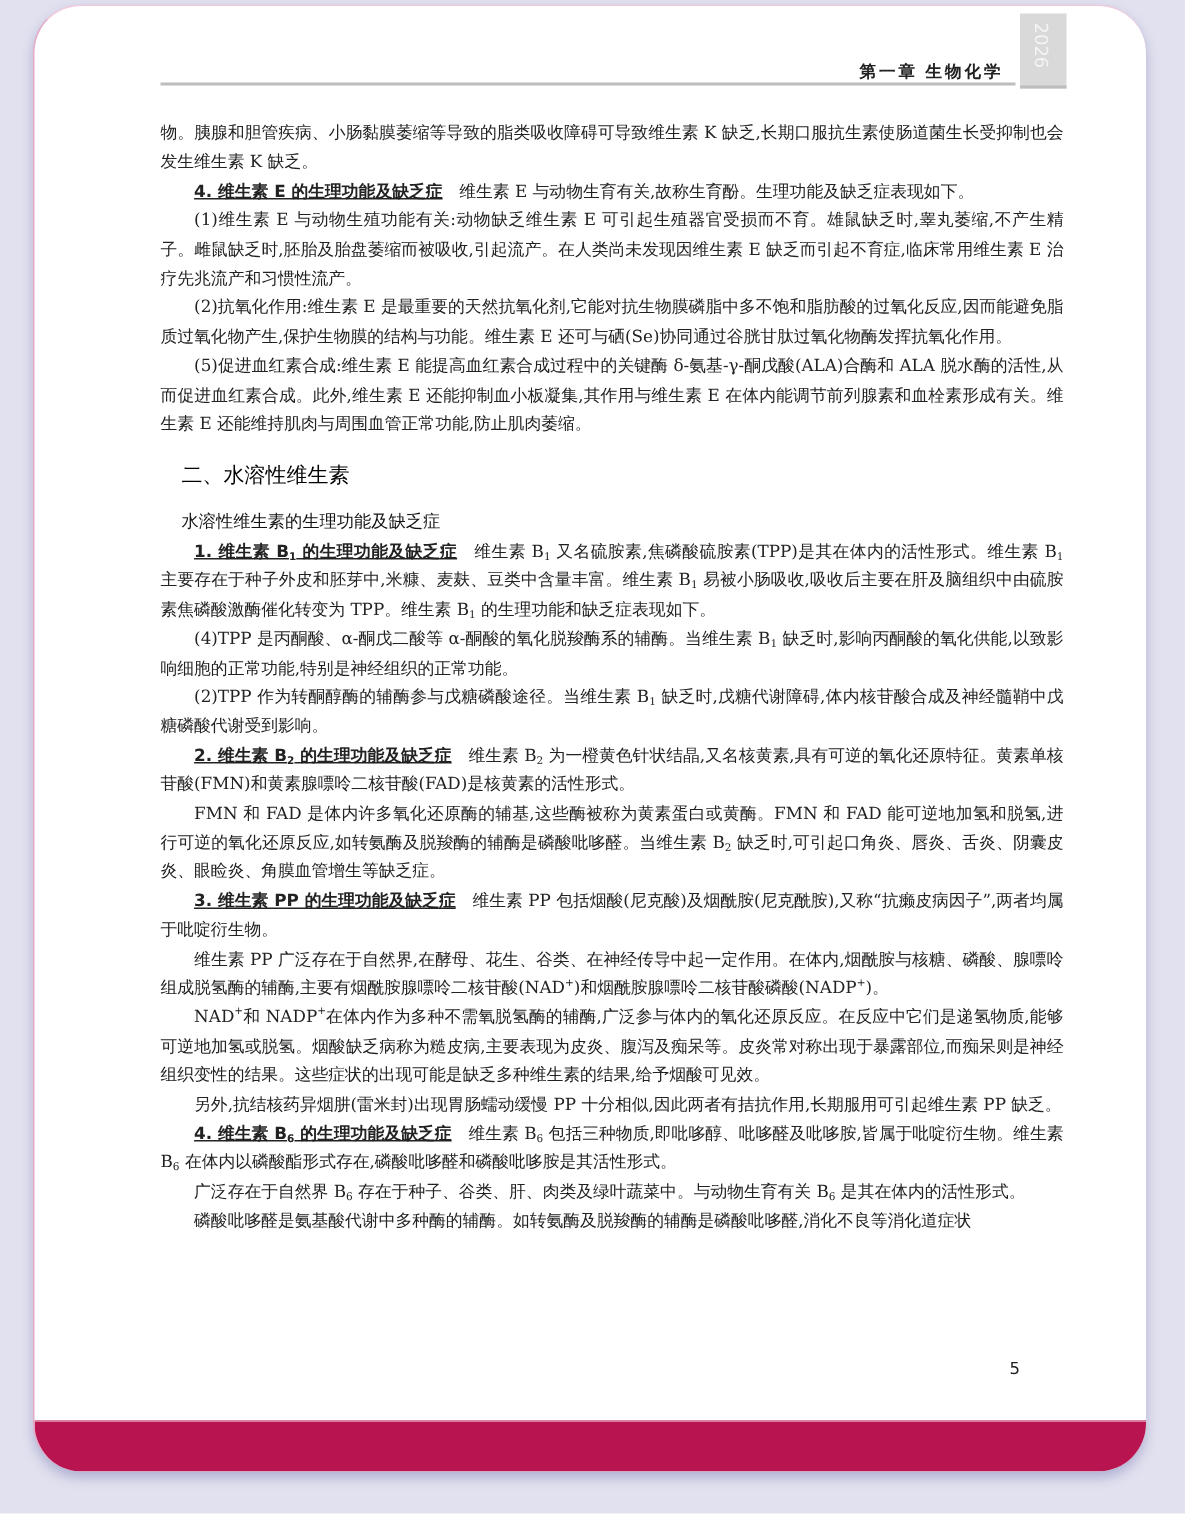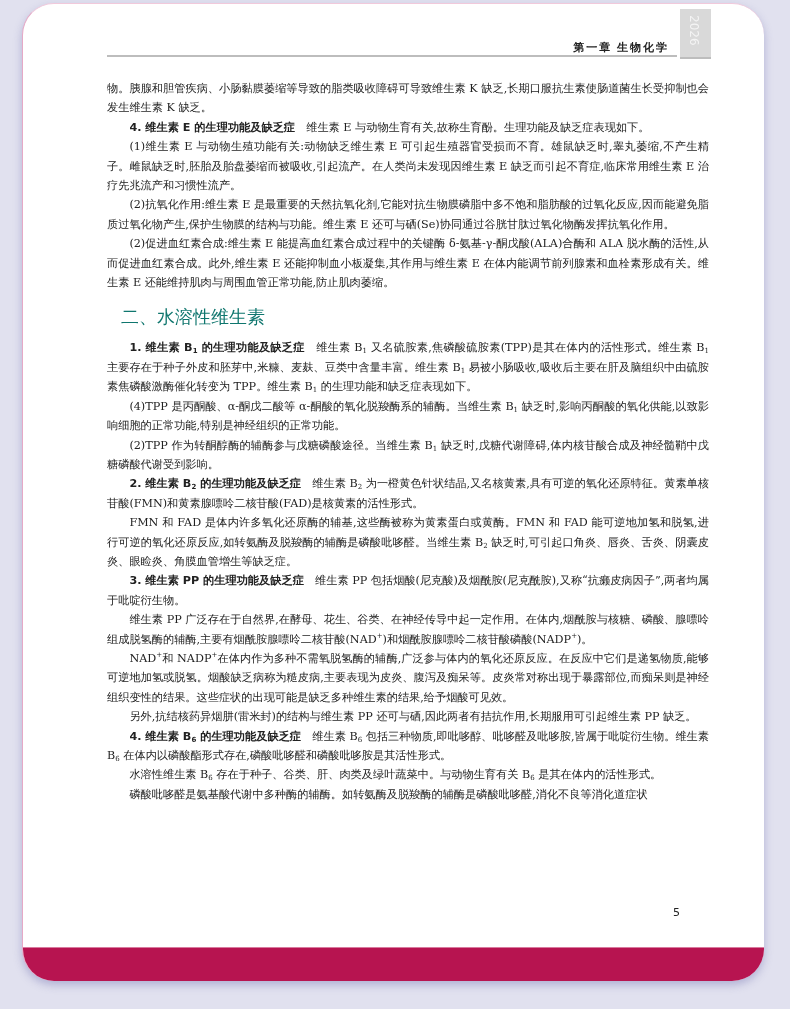--- a/index.html
+++ b/index.html
@@ -10,41 +10,41 @@
   .page {
     position:absolute; left:22px; top:3px; width:741px; height:977px;
     background:#ffffff; border-radius:32px; overflow:hidden;
     box-shadow: 0 4px 8px rgba(120,120,180,0.45);
     border-left:1px solid #e6a9c6; border-top:1px solid #f1c9db;
   }
   .header-rule {
     position:absolute; left:84px; top:51px; width:570px; height:2px; background:#bdbdbd;
   }
   .chapter-title {
-    position:absolute; right:95px; top:36px; font-family:Liberation Serif, serif;
+    position:absolute; right:95px; top:36px; font-family:Liberation Sans, sans-serif;
     font-size:11px; font-weight:bold; letter-spacing:2px; color:#222;
   }
   .year-tab {
     position:absolute; left:657px; top:5px; width:31px; height:48px; background:#d9d9d9;
     border-bottom:2px solid #bdbdbd;
   }
   .year-tab span {
     position:absolute; left:7px; top:6px; writing-mode:vertical-rl; transform:none;
     font-family:"DejaVu Sans", sans-serif; font-size:12px; color:#f4f4f4; letter-spacing:0px;
   }
   .content {
     position:absolute; left:84px; top:75px; width:602px;
     font-size:11.2px; line-height:19.4px; color:#222; text-align:justify;
   }
   .content p { margin:0; }
   .indent { text-indent:2em; }
-  .h-item { font-weight:bold; font-family:"DejaVu Sans", sans-serif; }
+  .h-item { font-weight:bold; font-family:"DejaVu Sans", sans-serif;text-decoration:underline; }
   .section-title {
-    font-family:"DejaVu Sans", sans-serif; font-size:18px; font-weight:normal;
-    margin:14px 0 10px 14px !important; color:#0f766e; line-height:22px;
+    font-family:"DejaVu Sans", sans-serif; font-size:14px; font-weight:normal;
+    margin:14px 0 10px 14px !important; color:#000000; line-height:22px;
   }
   .sub-title {
     font-family:"DejaVu Sans", sans-serif; font-size:11.5px; margin:0 0 0 14px !important; color:#111;
   }
   sub { font-size:7px; vertical-align:-2px; line-height:0; }
   sup { font-size:7px; line-height:0; }
   .page-number {
     position:absolute; left:650px; top:902px; font-family:"DejaVu Sans", sans-serif; font-size:11px; color:#222;
   }
   .footer-band {
@@ -61,36 +61,37 @@
   </div>
   <div class="chapter-title">第一章 生物化学</div>
   <div class="header-rule"></div>
 
   <div class="content">
     <p>物。胰腺和胆管疾病、小肠黏膜萎缩等导致的脂类吸收障碍可导致维生素 K 缺乏,长期口服抗生素使肠道菌生长受抑制也会发生维生素 K 缺乏。</p>
 
     <p class="indent"><span class="h-item">4. 维生素 E 的生理功能及缺乏症</span> <span>维生素 E 与动物生育有关,故称生育酚。生理功能及缺乏症表现如下。</span></p>
     <p class="indent">(1)维生素 E 与动物生殖功能有关:动物缺乏维生素 E 可引起生殖器官受损而不育。雄鼠缺乏时,睾丸萎缩,不产生精子。雌鼠缺乏时,胚胎及胎盘萎缩而被吸收,引起流产。在人类尚未发现因维生素 E 缺乏而引起不育症,临床常用维生素 E 治疗先兆流产和习惯性流产。</p>
     <p class="indent">(2)抗氧化作用:维生素 E 是最重要的天然抗氧化剂,它能对抗生物膜磷脂中多不饱和脂肪酸的过氧化反应,因而能避免脂质过氧化物产生,保护生物膜的结构与功能。维生素 E 还可与硒(Se)协同通过谷胱甘肽过氧化物酶发挥抗氧化作用。</p>
-    <p class="indent">(2)促进血红素合成:维生素 E 能提高血红素合成过程中的关键酶 δ-氨基-γ-酮戊酸(ALA)合酶和 ALA 脱水酶的活性,从而促进血红素合成。此外,维生素 E 还能抑制血小板凝集,其作用与维生素 E 在体内能调节前列腺素和血栓素形成有关。维生素 E 还能维持肌肉与周围血管正常功能,防止肌肉萎缩。</p>
+    <p class="indent">(5)促进血红素合成:维生素 E 能提高血红素合成过程中的关键酶 δ-氨基-γ-酮戊酸(ALA)合酶和 ALA 脱水酶的活性,从而促进血红素合成。此外,维生素 E 还能抑制血小板凝集,其作用与维生素 E 在体内能调节前列腺素和血栓素形成有关。维生素 E 还能维持肌肉与周围血管正常功能,防止肌肉萎缩。</p>
 
     <p class="section-title">二、水溶性维生素</p>
+    <p class="sub-title">水溶性维生素的生理功能及缺乏症</p>
 
     <p class="indent"><span class="h-item"><span>1. 维生素 B</span><sub>1</sub><span> 的生理功能及缺乏症</span></span> <span><span>维生素 B</span><sub>1</sub><span> 又名硫胺素,焦磷酸硫胺素(TPP)是其在体内的活性形式。维生素 B</span><sub>1</sub><span> 主要存在于种子外皮和胚芽中,米糠、麦麸、豆类中含量丰富。维生素 B</span><sub>1</sub><span> 易被小肠吸收,吸收后主要在肝及脑组织中由硫胺素焦磷酸激酶催化转变为 TPP。维生素 B</span><sub>1</sub><span> 的生理功能和缺乏症表现如下。</span></span></p>
     <p class="indent"><span>(4)TPP 是丙酮酸、α-酮戊二酸等 α-酮酸的氧化脱羧酶系的辅酶。当维生素 B</span><sub>1</sub><span> 缺乏时,影响丙酮酸的氧化供能,以致影响细胞的正常功能,特别是神经组织的正常功能。</span></p>
     <p class="indent"><span>(2)TPP 作为转酮醇酶的辅酶参与戊糖磷酸途径。当维生素 B</span><sub>1</sub><span> 缺乏时,戊糖代谢障碍,体内核苷酸合成及神经髓鞘中戊糖磷酸代谢受到影响。</span></p>
 
     <p class="indent"><span class="h-item"><span>2. 维生素 B</span><sub>2</sub><span> 的生理功能及缺乏症</span></span> <span><span>维生素 B</span><sub>2</sub><span> 为一橙黄色针状结晶,又名核黄素,具有可逆的氧化还原特征。黄素单核苷酸(FMN)和黄素腺嘌呤二核苷酸(FAD)是核黄素的活性形式。</span></span></p>
     <p class="indent"><span>FMN 和 FAD 是体内许多氧化还原酶的辅基,这些酶被称为黄素蛋白或黄酶。FMN 和 FAD 能可逆地加氢和脱氢,进行可逆的氧化还原反应,如转氨酶及脱羧酶的辅酶是磷酸吡哆醛。当维生素 B</span><sub>2</sub><span> 缺乏时,可引起口角炎、唇炎、舌炎、阴囊皮炎、眼睑炎、角膜血管增生等缺乏症。</span></p>
 
     <p class="indent"><span class="h-item">3. 维生素 PP 的生理功能及缺乏症</span> <span>维生素 PP 包括烟酸(尼克酸)及烟酰胺(尼克酰胺),又称“抗癞皮病因子”,两者均属于吡啶衍生物。</span></p>
     <p class="indent"><span>维生素 PP 广泛存在于自然界,在酵母、花生、谷类、在神经传导中起一定作用。在体内,烟酰胺与核糖、磷酸、腺嘌呤组成脱氢酶的辅酶,主要有烟酰胺腺嘌呤二核苷酸(NAD</span><sup>+</sup><span>)和烟酰胺腺嘌呤二核苷酸磷酸(NADP</span><sup>+</sup><span>)。</span></p>
     <p class="indent"><span>NAD</span><sup>+</sup><span>和 NADP</span><sup>+</sup><span>在体内作为多种不需氧脱氢酶的辅酶,广泛参与体内的氧化还原反应。在反应中它们是递氢物质,能够可逆地加氢或脱氢。烟酸缺乏病称为糙皮病,主要表现为皮炎、腹泻及痴呆等。皮炎常对称出现于暴露部位,而痴呆则是神经组织变性的结果。这些症状的出现可能是缺乏多种维生素的结果,给予烟酸可见效。</span></p>
-    <p class="indent">另外,抗结核药异烟肼(雷米封)的结构与维生素 PP 还可与硒,因此两者有拮抗作用,长期服用可引起维生素 PP 缺乏。</p>
+    <p class="indent">另外,抗结核药异烟肼(雷米封)出现胃肠蠕动缓慢 PP 十分相似,因此两者有拮抗作用,长期服用可引起维生素 PP 缺乏。</p>
 
     <p class="indent"><span class="h-item"><span>4. 维生素 B</span><sub>6</sub><span> 的生理功能及缺乏症</span></span> <span><span>维生素 B</span><sub>6</sub><span> 包括三种物质,即吡哆醇、吡哆醛及吡哆胺,皆属于吡啶衍生物。维生素 B</span><sub>6</sub><span> 在体内以磷酸酯形式存在,磷酸吡哆醛和磷酸吡哆胺是其活性形式。</span></span></p>
-    <p class="indent"><span>水溶性维生素 B</span><sub>6</sub><span> 存在于种子、谷类、肝、肉类及绿叶蔬菜中。与动物生育有关 B</span><sub>6</sub><span> 是其在体内的活性形式。</span></p>
+    <p class="indent"><span>广泛存在于自然界 B</span><sub>6</sub><span> 存在于种子、谷类、肝、肉类及绿叶蔬菜中。与动物生育有关 B</span><sub>6</sub><span> 是其在体内的活性形式。</span></p>
     <p class="indent">磷酸吡哆醛是氨基酸代谢中多种酶的辅酶。如转氨酶及脱羧酶的辅酶是磷酸吡哆醛,消化不良等消化道症状</p>
   </div>
 
   <div class="page-number">5</div>
   <div class="footer-band"></div>
 </div>
 
 </body></html>

